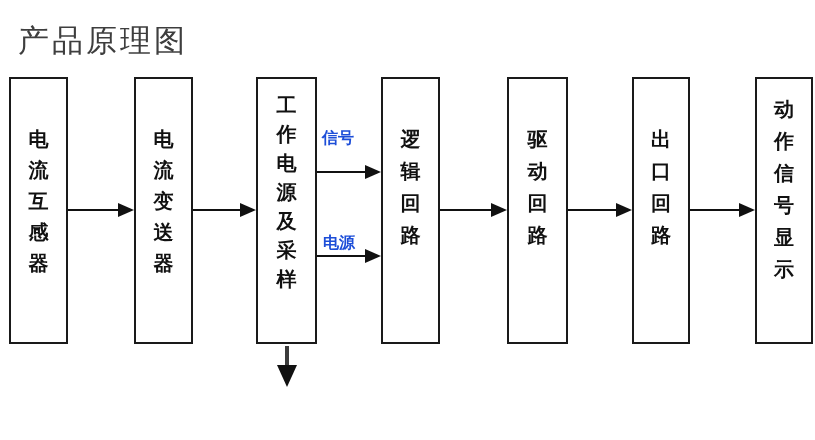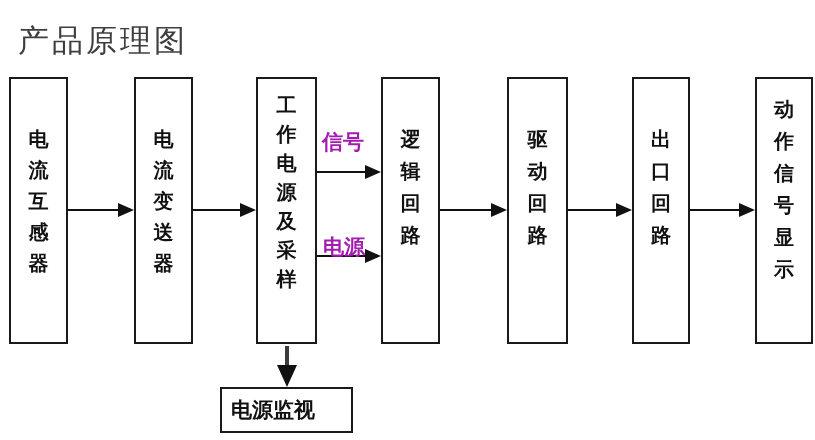--- a/index.html
+++ b/index.html
@@ -61,23 +61,23 @@
   .mb42 { margin-bottom: 42px; }
   .b1 { left: 9px;   width: 59px; }
   .b2 { left: 134px; width: 59px; }
   .b3 { left: 256px; width: 61px; }
   .b4 { left: 381px; width: 59px; }
   .b5 { left: 507px; width: 61px; }
   .b6 { left: 632px; width: 58px; }
   .b7 { left: 755px; width: 58px; }
   .edge-label {
     position: absolute;
-    font-size: 21px;
+    font-size: 16px;
     font-weight: bold;
-    color: #a21caf;
+    color: #1d4ed8;
     white-space: nowrap;
   }
   .edge-label.signal { left: 322px; top: 128px; }
   .edge-label.power  { left: 323px; top: 218px; margin-top: 15px; }
   .hbox {
     position: absolute;
     left: 220px;
     top: 387px;
     width: 133px;
     height: 46px;
@@ -209,17 +209,14 @@
         <div>号</div>
         <div>显</div>
         <div>示</div>
       </div>
   </div>
 
   <div class="edge-label signal">信号</div>
 
   <div class="edge-label power">电源</div>
 
-  <div class="hbox">
-    <span>电源监视</span>
-  </div>
 
 </div>
 
 </body></html>

